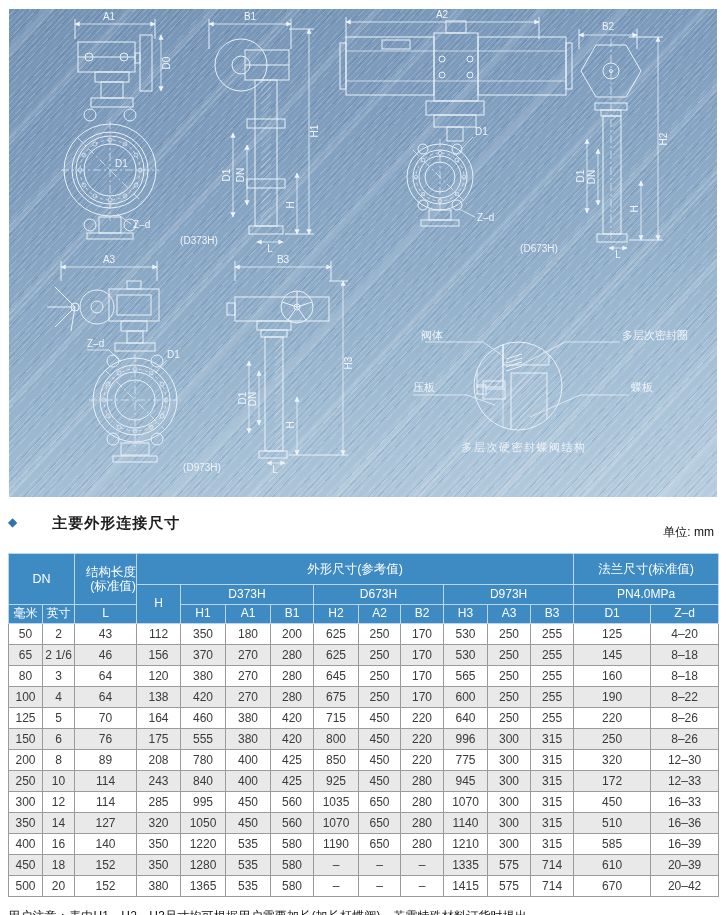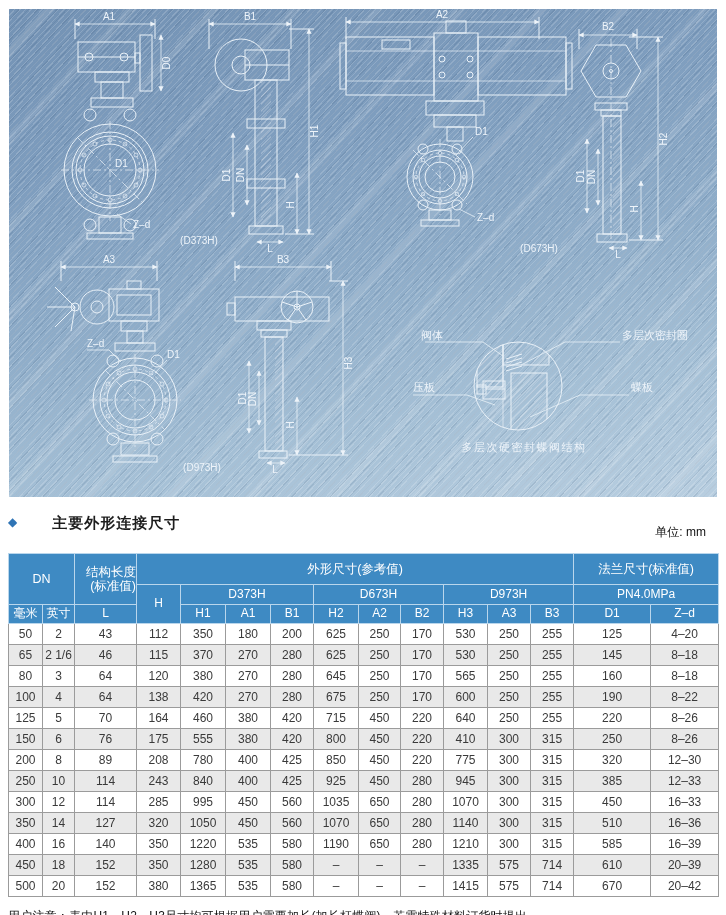--- a/index.html
+++ b/index.html
@@ -14,21 +14,21 @@
       repeating-linear-gradient(133deg, rgba(25,55,90,.10) 0 1px, rgba(0,0,0,0) 1px 7px),
       repeating-linear-gradient(133deg, rgba(255,255,255,0) 0 26px, rgba(255,255,255,.10) 26px 34px, rgba(255,255,255,0) 34px 60px),
       linear-gradient(168deg,#7392b4 0%,#7e9dbe 28%,#8fadc9 55%,#a5c0d6 78%,#b8cee0 100%);
   }
   .banner svg text{fill:#eef4fa;stroke:none;}
 
   
   .section-row{position:absolute;left:8px;top:514px;width:710px;height:28px;}
   .diamond{color:#2f74b5;font-size:12px;vertical-align:2px;margin-right:7px;}
   .section-title{display:inline;font-size:15px;font-weight:bold;color:#1d1d1d;letter-spacing:1px;margin-left:28px;}
-  .unit{position:absolute;right:12px;bottom:1px;font-size:12px;color:#111;}
+  .unit{position:absolute;right:4px;bottom:1px;font-size:12px;color:#111;}
 
   
   table.dims{position:absolute;left:8px;top:553px;width:710px;border-collapse:collapse;
     table-layout:fixed;font-size:12px;border:1px solid #6d6d6d;}
   table.dims th{background:#3e8ac3;color:#fff;font-weight:normal;border:1px solid #b9d6ec;
     padding:0;text-align:center;vertical-align:middle;line-height:1.15;}
   table.dims thead tr.r1 th{height:30px;font-size:12.5px;}
   table.dims thead tr.r2 th{height:19px;}
   table.dims thead tr.r3 th{height:18px;}
   table.dims td{border:1px solid #9b9b9b;text-align:center;height:20px;padding:0;
@@ -403,21 +403,21 @@
         <td>530</td>
         <td>250</td>
         <td>255</td>
         <td>125</td>
         <td>4–20</td>
       </tr>
       <tr class="alt">
         <td>65</td>
         <td>2 1/6</td>
         <td>46</td>
-        <td>115</td>
+        <td>156</td>
         <td>370</td>
         <td>270</td>
         <td>280</td>
         <td>625</td>
         <td>250</td>
         <td>170</td>
         <td>530</td>
         <td>250</td>
         <td>255</td>
         <td>145</td>
@@ -478,21 +478,21 @@
         <td>150</td>
         <td>6</td>
         <td>76</td>
         <td>175</td>
         <td>555</td>
         <td>380</td>
         <td>420</td>
         <td>800</td>
         <td>450</td>
         <td>220</td>
-        <td>410</td>
+        <td>996</td>
         <td>300</td>
         <td>315</td>
         <td>250</td>
         <td>8–26</td>
       </tr>
       <tr>
         <td>200</td>
         <td>8</td>
         <td>89</td>
         <td>208</td>
@@ -515,21 +515,21 @@
         <td>243</td>
         <td>840</td>
         <td>400</td>
         <td>425</td>
         <td>925</td>
         <td>450</td>
         <td>280</td>
         <td>945</td>
         <td>300</td>
         <td>315</td>
-        <td>385</td>
+        <td>172</td>
         <td>12–33</td>
       </tr>
       <tr>
         <td>300</td>
         <td>12</td>
         <td>114</td>
         <td>285</td>
         <td>995</td>
         <td>450</td>
         <td>560</td>

